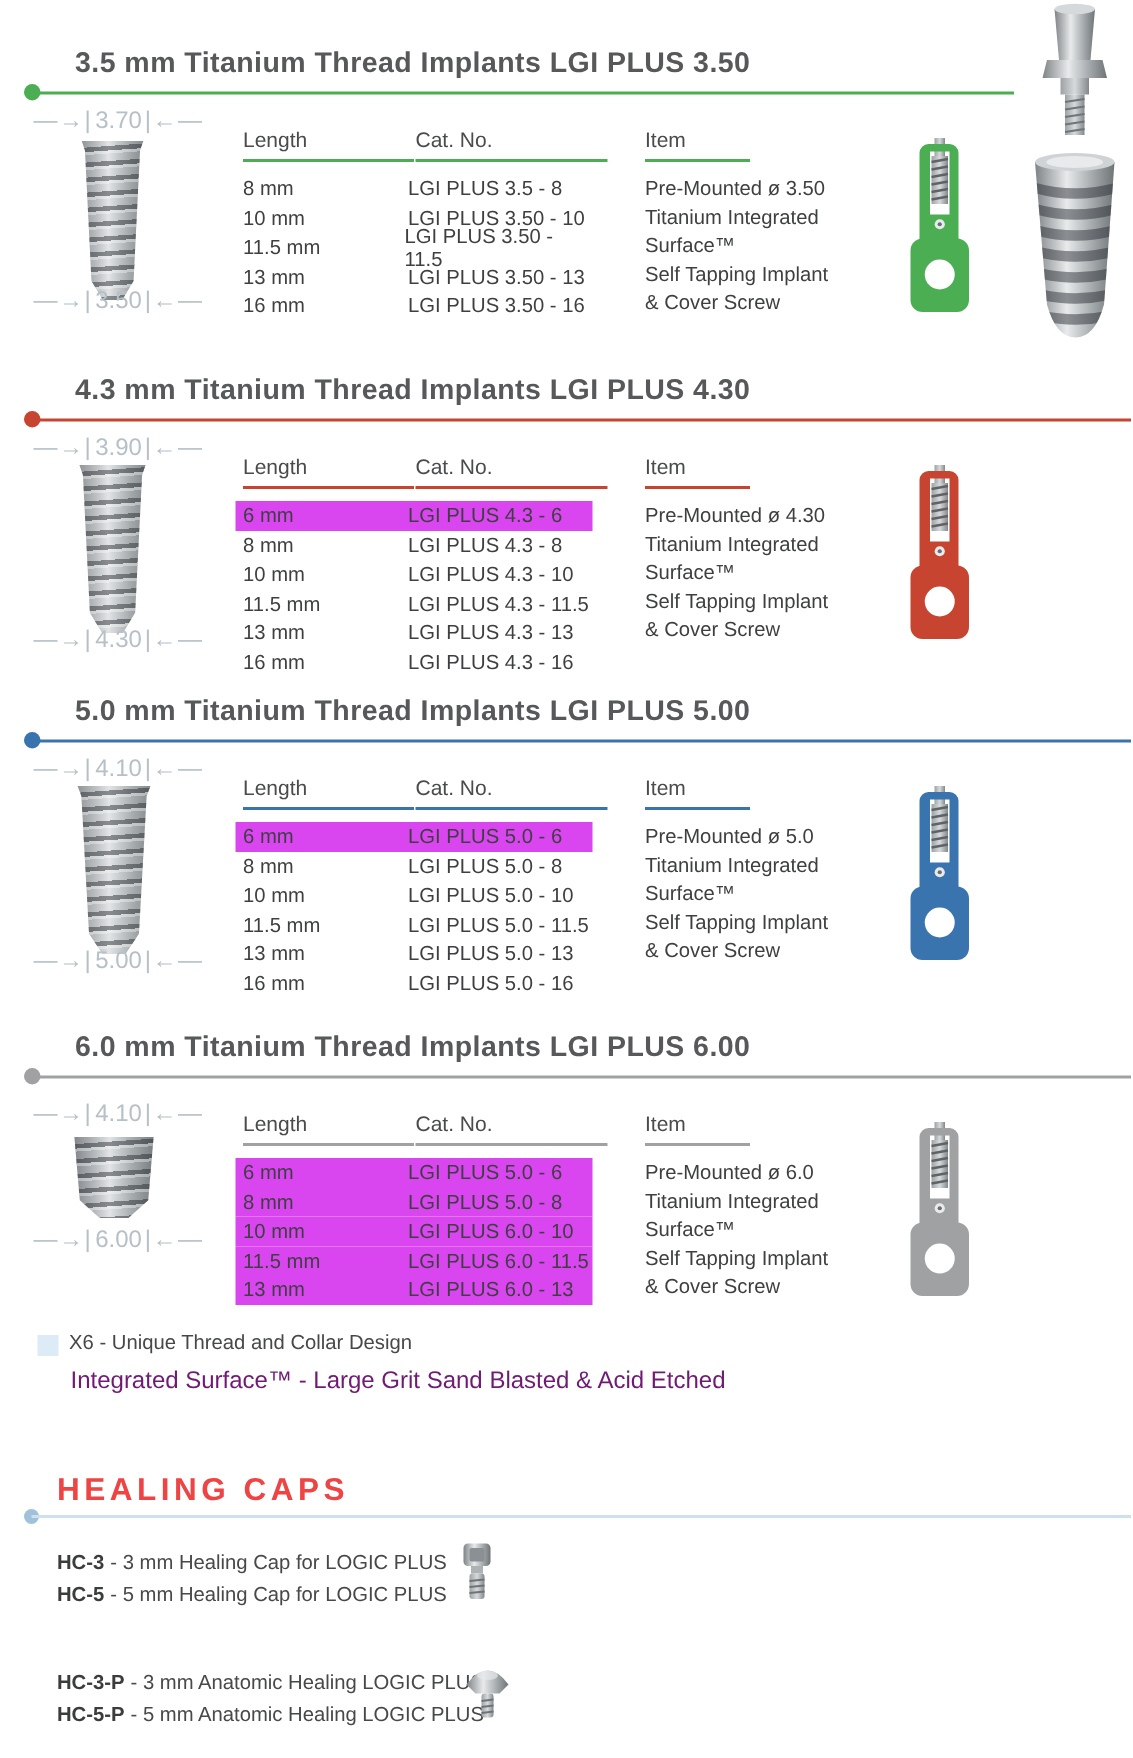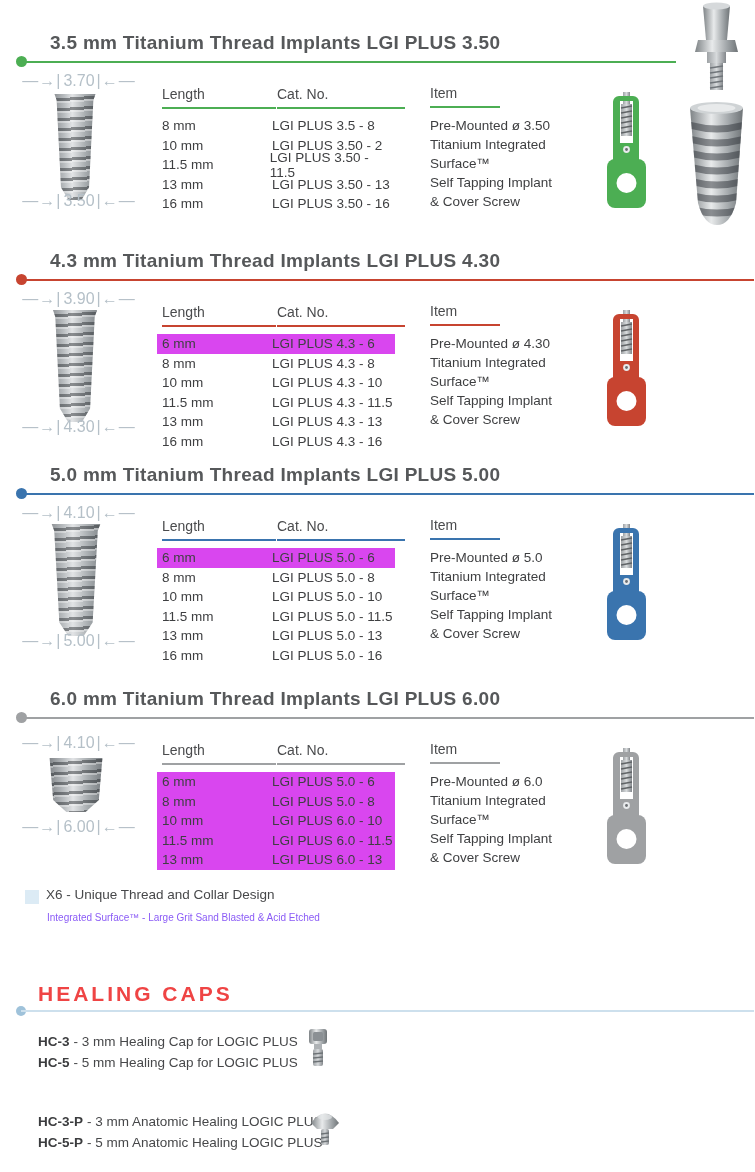--- a/index.html
+++ b/index.html
@@ -47,21 +47,21 @@
 
   .item-lines{position:absolute;left:430px;top:86px;font-size:13.5px;line-height:19px;color:#3e3f41;}
 
   .mount{position:absolute;left:600px;top:62px;width:52px;height:120px;}
 
   .exploded{position:absolute;left:678px;top:0;width:77px;height:235px;}
 
   
   .note-swatch{position:absolute;left:25px;top:890px;width:14px;height:14px;background:#dcebf5;}
   .note1{position:absolute;left:46px;top:887px;font-size:13.5px;color:#47484a;}
-  .note2{position:absolute;left:47px;top:912px;font-size:10px;color:#8b5cf6;}
+  .note2{position:absolute;left:47px;top:912px;font-size:16px;color:#701a75;}
 
   
   .hc-title{position:absolute;left:38px;top:982px;margin:0;font-size:21px;font-weight:700;
             color:#ef4444;letter-spacing:3px;}
   .hc-dot{position:absolute;left:16px;top:1006px;width:10px;height:10px;border-radius:50%;background:#9fc2da;}
   .hc-rule{position:absolute;left:21px;top:1010px;height:2px;width:733px;background:#cde0ed;}
   .hc-group{position:absolute;left:38px;font-size:13.5px;line-height:21px;color:#47484a;}
   .hc-g1{top:1031px}.hc-g2{top:1111px}
   .hc-code{font-weight:700;color:#3b3c3e;}
   .hc-desc{margin-left:4px;}
@@ -121,21 +121,21 @@
       <span class="th th-length" style="border-bottom-color: rgb(76, 174, 83);">Length</span><span class="th th-cat" style="border-bottom-color: rgb(76, 174, 83);">Cat. No.</span>
     </div>
     <span class="th th-item" style="border-bottom-color: rgb(76, 174, 83);">Item</span>
     <div class="rows">
         <div class="row">
     <span class="cell cell-length">8 mm</span>
     <span class="cell cell-cat">LGI PLUS 3.5 - 8</span>
   </div>
         <div class="row">
     <span class="cell cell-length">10 mm</span>
-    <span class="cell cell-cat">LGI PLUS 3.50 - 2</span>
+    <span class="cell cell-cat">LGI PLUS 3.50 - 10</span>
   </div>
         <div class="row">
     <span class="cell cell-length">11.5 mm</span>
     <span class="cell cell-cat">LGI PLUS 3.50 - 11.5</span>
   </div>
         <div class="row">
     <span class="cell cell-length">13 mm</span>
     <span class="cell cell-cat">LGI PLUS 3.50 - 13</span>
   </div>
         <div class="row">

